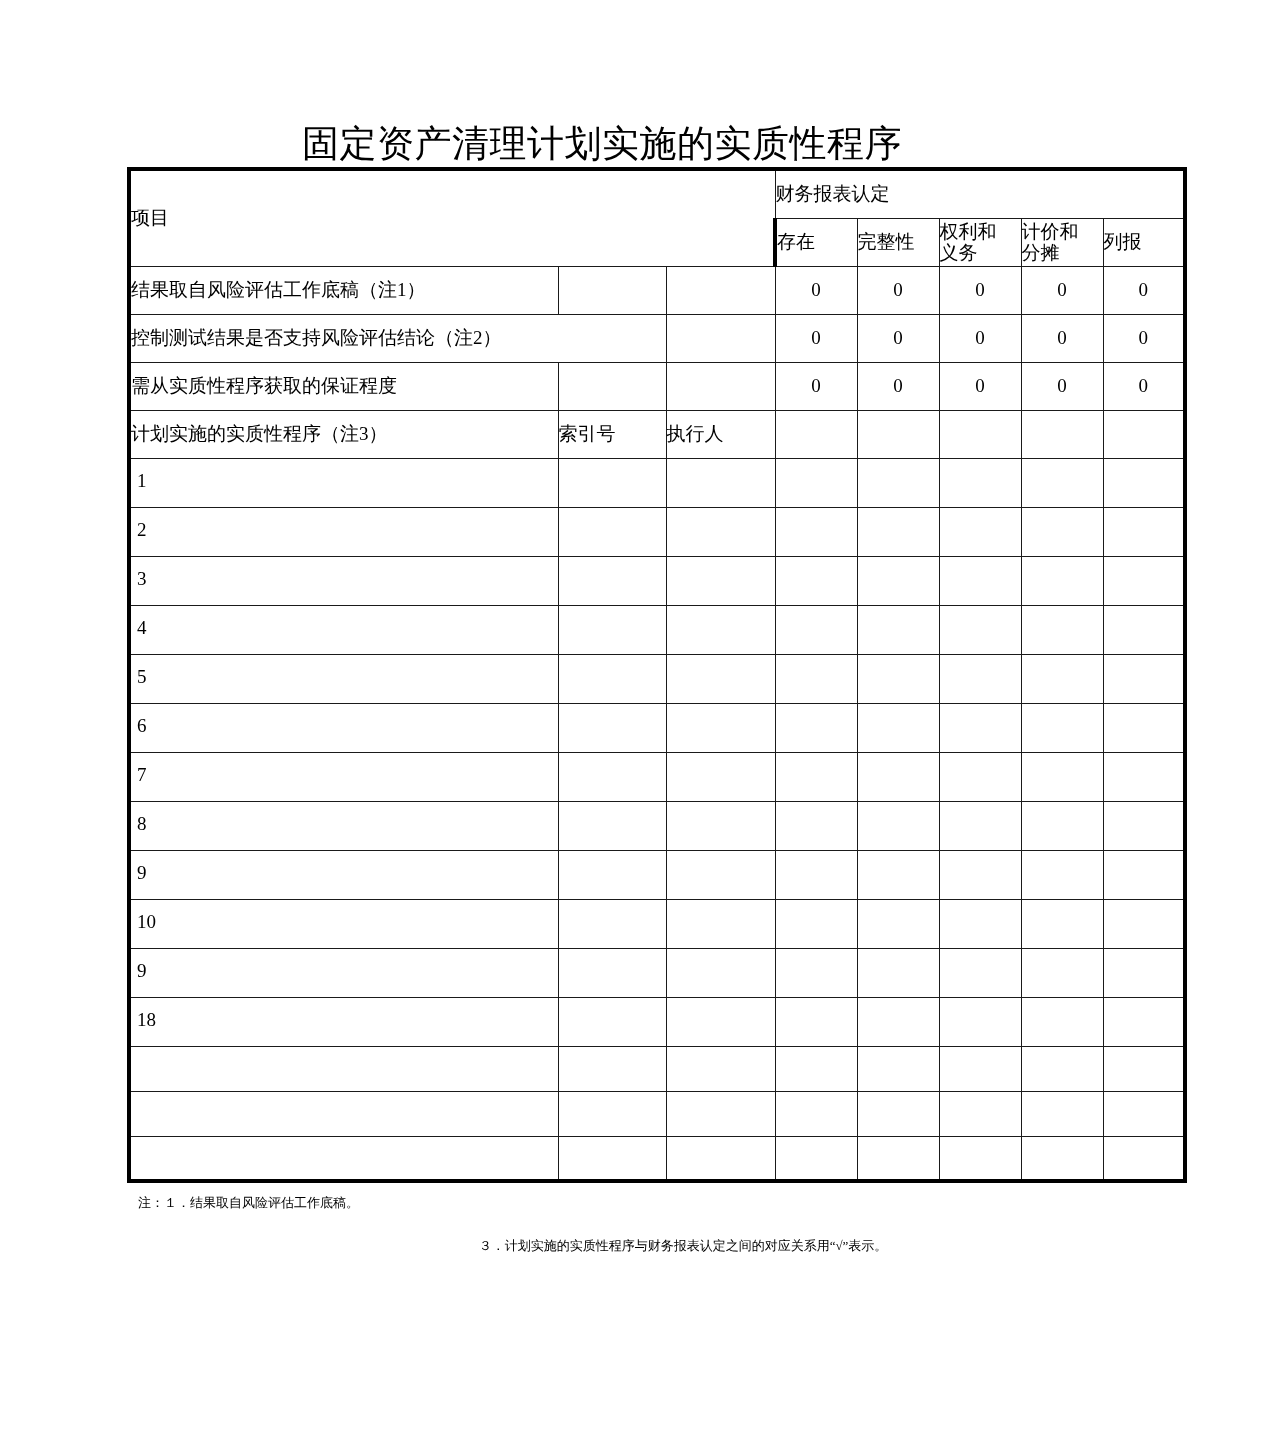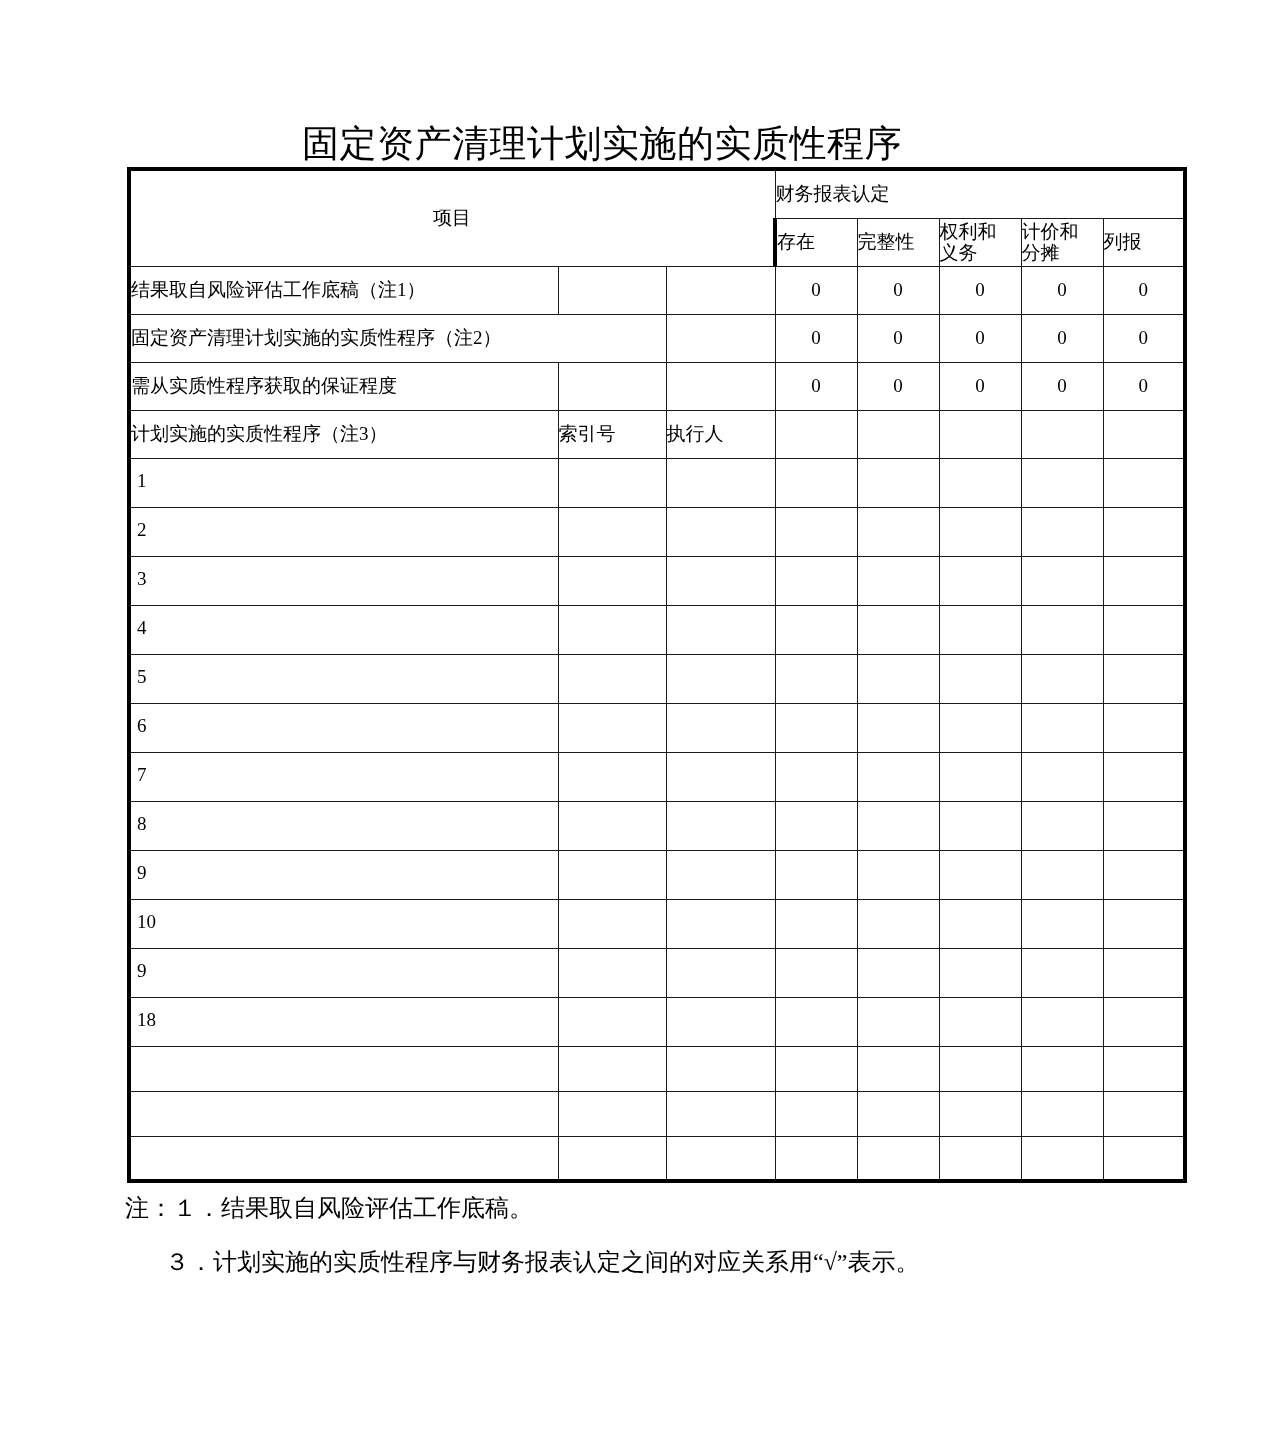--- a/index.html
+++ b/index.html
@@ -78,21 +78,21 @@
   .h-blank { height: 45px; }
 
   .assert-head {
     text-align: left;
     font-size: 18px;
     line-height: 22px;
   }
   .assert-head.two-line { line-height: 21px; }
 
   .item-head {
-    text-align: center;
+    text-align: left;
     font-size: 19px;
   }
 
   .zero-cell {
     text-align: center;
     font-size: 19px;
   }
 
   
   .num-cell {
@@ -104,33 +104,33 @@
   .num-cell span {
     display: block;
     padding-left: 6px;
     padding-bottom: 4px;
     line-height: 1;
   }
 
   
   .notes {
     position: absolute;
-    left: 125px;
+    left: 138px;
     top: 1196px;
     width: 1050px;
-    font-size: 24px;
+    font-size: 13px;
   }
   .note-line {
     white-space: nowrap;
     line-height: 1;
     margin-bottom: 30px;
   }
   .note-line.n1 { padding-left: 0px; }
   .note-line.n2 { padding-left: 40px; }
-  .note-line.n3 { padding-left: 40px; }
+  .note-line.n3 { padding-left: 40px; text-align: center; }
 </style>
 </head>
 <body>
 
 <div class="title-wrap">
   <h1 class="title">固定资产清理计划实施的实质性程序</h1>
 </div>
 
 <table class="sheet">
   <colgroup>
@@ -169,21 +169,21 @@
       <td></td>
       <td></td>
       <td class="zero-cell">0</td>
       <td class="zero-cell">0</td>
       <td class="zero-cell">0</td>
       <td class="zero-cell">0</td>
       <td class="zero-cell">0</td>
     </tr>
 
     <tr class="h-row">
-      <td class="c-left" colspan="2">固定资产清理计划实施的实质性程序（注2）</td>
+      <td class="c-left" colspan="2">控制测试结果是否支持风险评估结论（注2）</td>
       <td></td>
       <td class="zero-cell">0</td>
       <td class="zero-cell">0</td>
       <td class="zero-cell">0</td>
       <td class="zero-cell">0</td>
       <td class="zero-cell">0</td>
     </tr>
 
     <tr class="h-row">
       <td class="c-left">需从实质性程序获取的保证程度</td>

